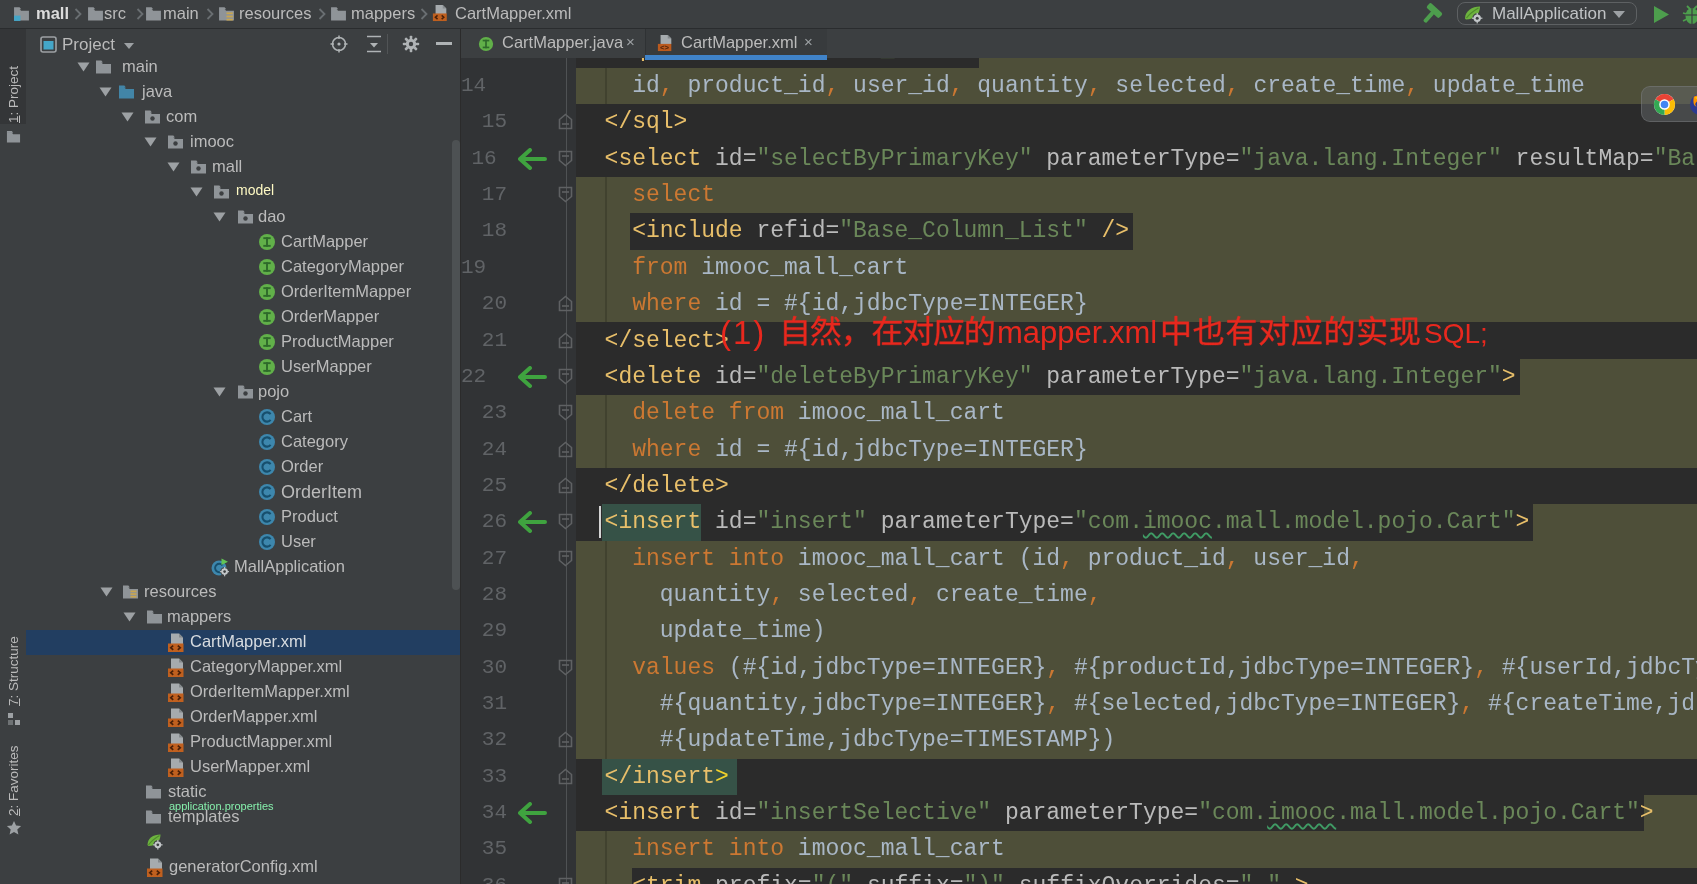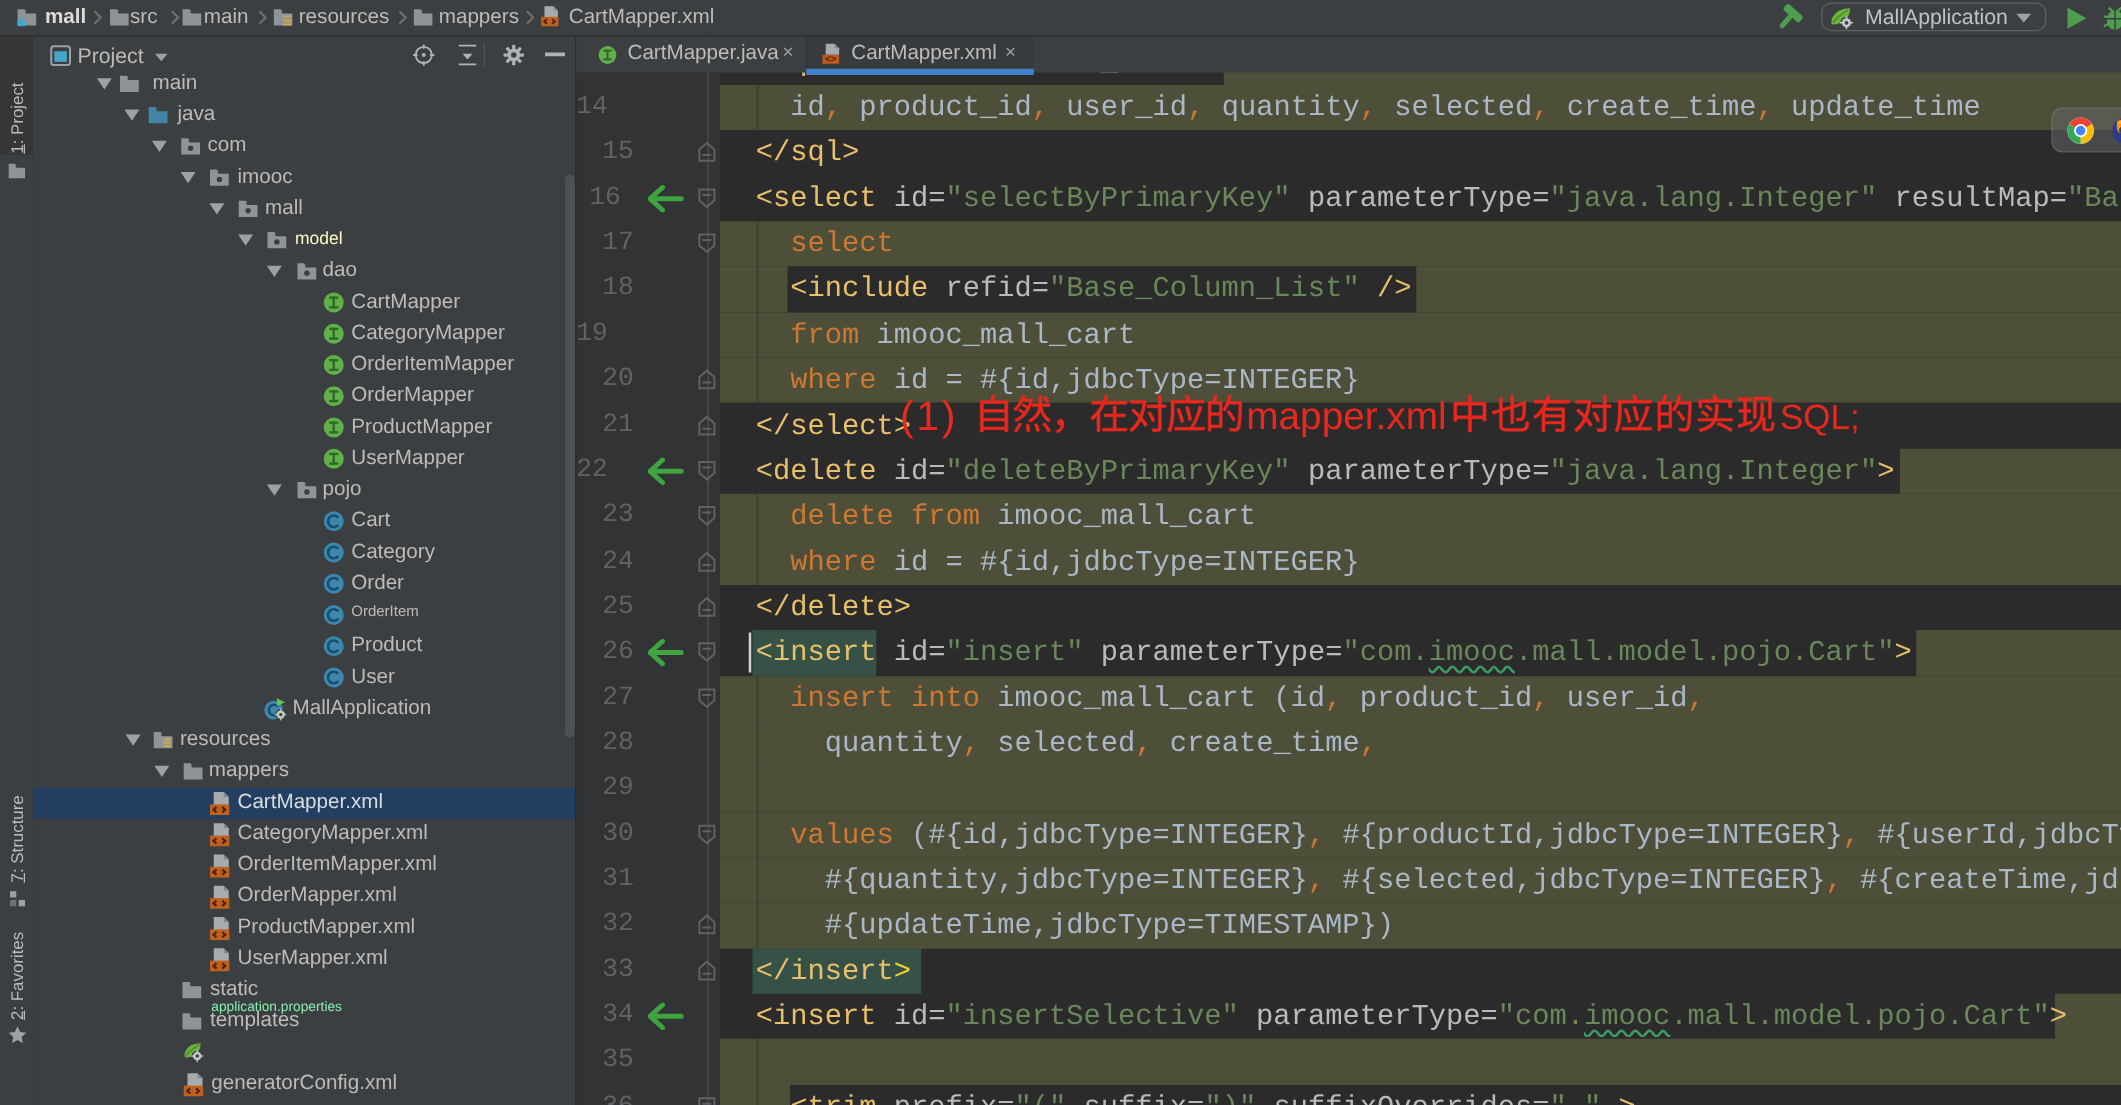--- a/index.html
+++ b/index.html
@@ -61,31 +61,33 @@
 <pre class="abs" style="left:116px;top:431.5px;height:36.35px;line-height:36.35px"><span style="color:#cc7832">    where</span><span style="color:#a9b7c6"> id = #{id,jdbcType=INTEGER}</span></pre>
 <pre class="abs" style="left:0;top:431.5px;width:46px;height:36.35px;line-height:36.35px;font-size:21px;color:#606366;text-align:right">24</pre>
 <pre class="abs" style="left:116px;top:467.9px;height:36.35px;line-height:36.35px"><span style="color:#e8bf6a">  &lt;/delete&gt;</span></pre>
 <pre class="abs" style="left:0;top:467.9px;width:46px;height:36.35px;line-height:36.35px;font-size:21px;color:#606366;text-align:right">25</pre>
 <pre class="abs" style="left:116px;top:504.2px;height:36.35px;line-height:36.35px"><span style="color:#e8bf6a">  &lt;insert</span><span style="color:#bababa"> id=</span><span style="color:#6a8759">"insert"</span><span style="color:#bababa"> parameterType=</span><span style="color:#6a8759">"com.</span><span style="color:#6a8759;text-decoration:underline wavy #3f9b64 2px;text-underline-offset:4px">imooc</span><span style="color:#6a8759">.mall.model.pojo.Cart"</span><span style="color:#e8bf6a">&gt;</span></pre>
 <pre class="abs" style="left:0;top:504.2px;width:46px;height:36.35px;line-height:36.35px;font-size:21px;color:#606366;text-align:right">26</pre>
 <pre class="abs" style="left:116px;top:540.5px;height:36.35px;line-height:36.35px"><span style="color:#cc7832">    insert</span><span style="color:#cc7832"> into</span><span style="color:#a9b7c6"> imooc_mall_cart (id</span><span style="color:#cc7832">,</span><span style="color:#a9b7c6"> product_id</span><span style="color:#cc7832">,</span><span style="color:#a9b7c6"> user_id</span><span style="color:#cc7832">,</span></pre>
 <pre class="abs" style="left:0;top:540.5px;width:46px;height:36.35px;line-height:36.35px;font-size:21px;color:#606366;text-align:right">27</pre>
 <pre class="abs" style="left:116px;top:576.9px;height:36.35px;line-height:36.35px"><span style="color:#a9b7c6">      quantity</span><span style="color:#cc7832">,</span><span style="color:#a9b7c6"> selected</span><span style="color:#cc7832">,</span><span style="color:#a9b7c6"> create_time</span><span style="color:#cc7832">,</span></pre>
 <pre class="abs" style="left:0;top:576.9px;width:46px;height:36.35px;line-height:36.35px;font-size:21px;color:#606366;text-align:right">28</pre>
+<pre class="abs" style="left:116px;top:613.2px;height:36.35px;line-height:36.35px"><span style="color:#a9b7c6">      update_time)</span></pre>
 <pre class="abs" style="left:0;top:613.2px;width:46px;height:36.35px;line-height:36.35px;font-size:21px;color:#606366;text-align:right">29</pre>
 <pre class="abs" style="left:116px;top:649.6px;height:36.35px;line-height:36.35px"><span style="color:#cc7832">    values</span><span style="color:#a9b7c6"> (#{id,jdbcType=INTEGER}</span><span style="color:#cc7832">,</span><span style="color:#a9b7c6"> #{productId,jdbcType=INTEGER}</span><span style="color:#cc7832">,</span><span style="color:#a9b7c6"> #{userId,jdbcType=INTEGER}</span></pre>
 <pre class="abs" style="left:0;top:649.6px;width:46px;height:36.35px;line-height:36.35px;font-size:21px;color:#606366;text-align:right">30</pre>
 <pre class="abs" style="left:116px;top:686.0px;height:36.35px;line-height:36.35px"><span style="color:#a9b7c6">      #{quantity,jdbcType=INTEGER}</span><span style="color:#cc7832">,</span><span style="color:#a9b7c6"> #{selected,jdbcType=INTEGER}</span><span style="color:#cc7832">,</span><span style="color:#a9b7c6"> #{createTime,jdbcType=TIMESTAMP}</span></pre>
 <pre class="abs" style="left:0;top:686.0px;width:46px;height:36.35px;line-height:36.35px;font-size:21px;color:#606366;text-align:right">31</pre>
 <pre class="abs" style="left:116px;top:722.3px;height:36.35px;line-height:36.35px"><span style="color:#a9b7c6">      #{updateTime,jdbcType=TIMESTAMP})</span></pre>
 <pre class="abs" style="left:0;top:722.3px;width:46px;height:36.35px;line-height:36.35px;font-size:21px;color:#606366;text-align:right">32</pre>
 <pre class="abs" style="left:116px;top:758.6px;height:36.35px;line-height:36.35px"><span style="color:#e8bf6a">  &lt;/insert</span><span style="color:#f2d22b">&gt;</span></pre>
 <pre class="abs" style="left:0;top:758.6px;width:46px;height:36.35px;line-height:36.35px;font-size:21px;color:#606366;text-align:right">33</pre>
 <pre class="abs" style="left:116px;top:795.0px;height:36.35px;line-height:36.35px"><span style="color:#e8bf6a">  &lt;insert</span><span style="color:#bababa"> id=</span><span style="color:#6a8759">"insertSelective"</span><span style="color:#bababa"> parameterType=</span><span style="color:#6a8759">"com.</span><span style="color:#6a8759;text-decoration:underline wavy #3f9b64 2px;text-underline-offset:4px">imooc</span><span style="color:#6a8759">.mall.model.pojo.Cart"</span><span style="color:#e8bf6a">&gt;</span></pre>
 <pre class="abs" style="left:0;top:795.0px;width:46px;height:36.35px;line-height:36.35px;font-size:21px;color:#606366;text-align:right">34</pre>
+<pre class="abs" style="left:116px;top:831.4px;height:36.35px;line-height:36.35px"><span style="color:#cc7832">    insert</span><span style="color:#cc7832"> into</span><span style="color:#a9b7c6"> imooc_mall_cart</span></pre>
 <pre class="abs" style="left:0;top:831.4px;width:46px;height:36.35px;line-height:36.35px;font-size:21px;color:#606366;text-align:right">35</pre>
 <pre class="abs" style="left:116px;top:867.7px;height:36.35px;line-height:36.35px"><span style="color:#e8bf6a">    &lt;trim</span><span style="color:#bababa"> prefix=</span><span style="color:#6a8759">"("</span><span style="color:#bababa"> suffix=</span><span style="color:#6a8759">")"</span><span style="color:#bababa"> suffixOverrides=</span><span style="color:#6a8759">","</span><span style="color:#e8bf6a"> &gt;</span></pre>
 <pre class="abs" style="left:0;top:867.7px;width:46px;height:36.35px;line-height:36.35px;font-size:21px;color:#606366;text-align:right">36</pre>
 <div class="abs" style="left:97px;top:149.7px"><svg width="15" height="17" viewBox="0 0 15 17">
         <path d="M1.5 1.5 h12 v9 l-6 5 l-6 -5 z" fill="none" stroke="#5f6163" stroke-width="1.6"></path>
         <line x1="4" y1="6" x2="11" y2="6" stroke="#5f6163" stroke-width="1.6"></line>
       </svg></div>
 <div class="abs" style="left:97px;top:186.1px"><svg width="15" height="17" viewBox="0 0 15 17">
         <path d="M1.5 1.5 h12 v9 l-6 5 l-6 -5 z" fill="none" stroke="#5f6163" stroke-width="1.6"></path>
         <line x1="4" y1="6" x2="11" y2="6" stroke="#5f6163" stroke-width="1.6"></line>
@@ -444,21 +446,21 @@
 <div class="abs" style="left:255px;top:402.5px;font-size:16.5px;color:#bbbbbb">Category</div>
 <svg class="abs" style="left:232px;top:429px" width="18" height="20" viewBox="0 0 18 20">
       <circle cx="9" cy="9" r="8" fill="#3d87ad"></circle>
       <path d="M12.6 6.1 A4.6 4.6 0 1 0 12.6 11.9" fill="none" stroke="#174f6d" stroke-width="2.1"></path>
     </svg>
 <div class="abs" style="left:255px;top:427.5px;font-size:16.5px;color:#bbbbbb">Order</div>
 <svg class="abs" style="left:232px;top:454px" width="18" height="20" viewBox="0 0 18 20">
       <circle cx="9" cy="9" r="8" fill="#3d87ad"></circle>
       <path d="M12.6 6.1 A4.6 4.6 0 1 0 12.6 11.9" fill="none" stroke="#174f6d" stroke-width="2.1"></path>
     </svg>
-<div class="abs" style="left:255px;top:452.5px;font-size:12px;color:#bbbbbb">OrderItem</div>
+<div class="abs" style="left:255px;top:452.5px;font-size:18px;color:#bbbbbb">OrderItem</div>
 <svg class="abs" style="left:232px;top:479px" width="18" height="20" viewBox="0 0 18 20">
       <circle cx="9" cy="9" r="8" fill="#3d87ad"></circle>
       <path d="M12.6 6.1 A4.6 4.6 0 1 0 12.6 11.9" fill="none" stroke="#174f6d" stroke-width="2.1"></path>
     </svg>
 <div class="abs" style="left:255px;top:477.5px;font-size:16.5px;color:#bbbbbb">Product</div>
 <svg class="abs" style="left:232px;top:504px" width="18" height="20" viewBox="0 0 18 20">
       <circle cx="9" cy="9" r="8" fill="#3d87ad"></circle>
       <path d="M12.6 6.1 A4.6 4.6 0 1 0 12.6 11.9" fill="none" stroke="#174f6d" stroke-width="2.1"></path>
     </svg>
 <div class="abs" style="left:255px;top:502.5px;font-size:16.5px;color:#bbbbbb">User</div>

